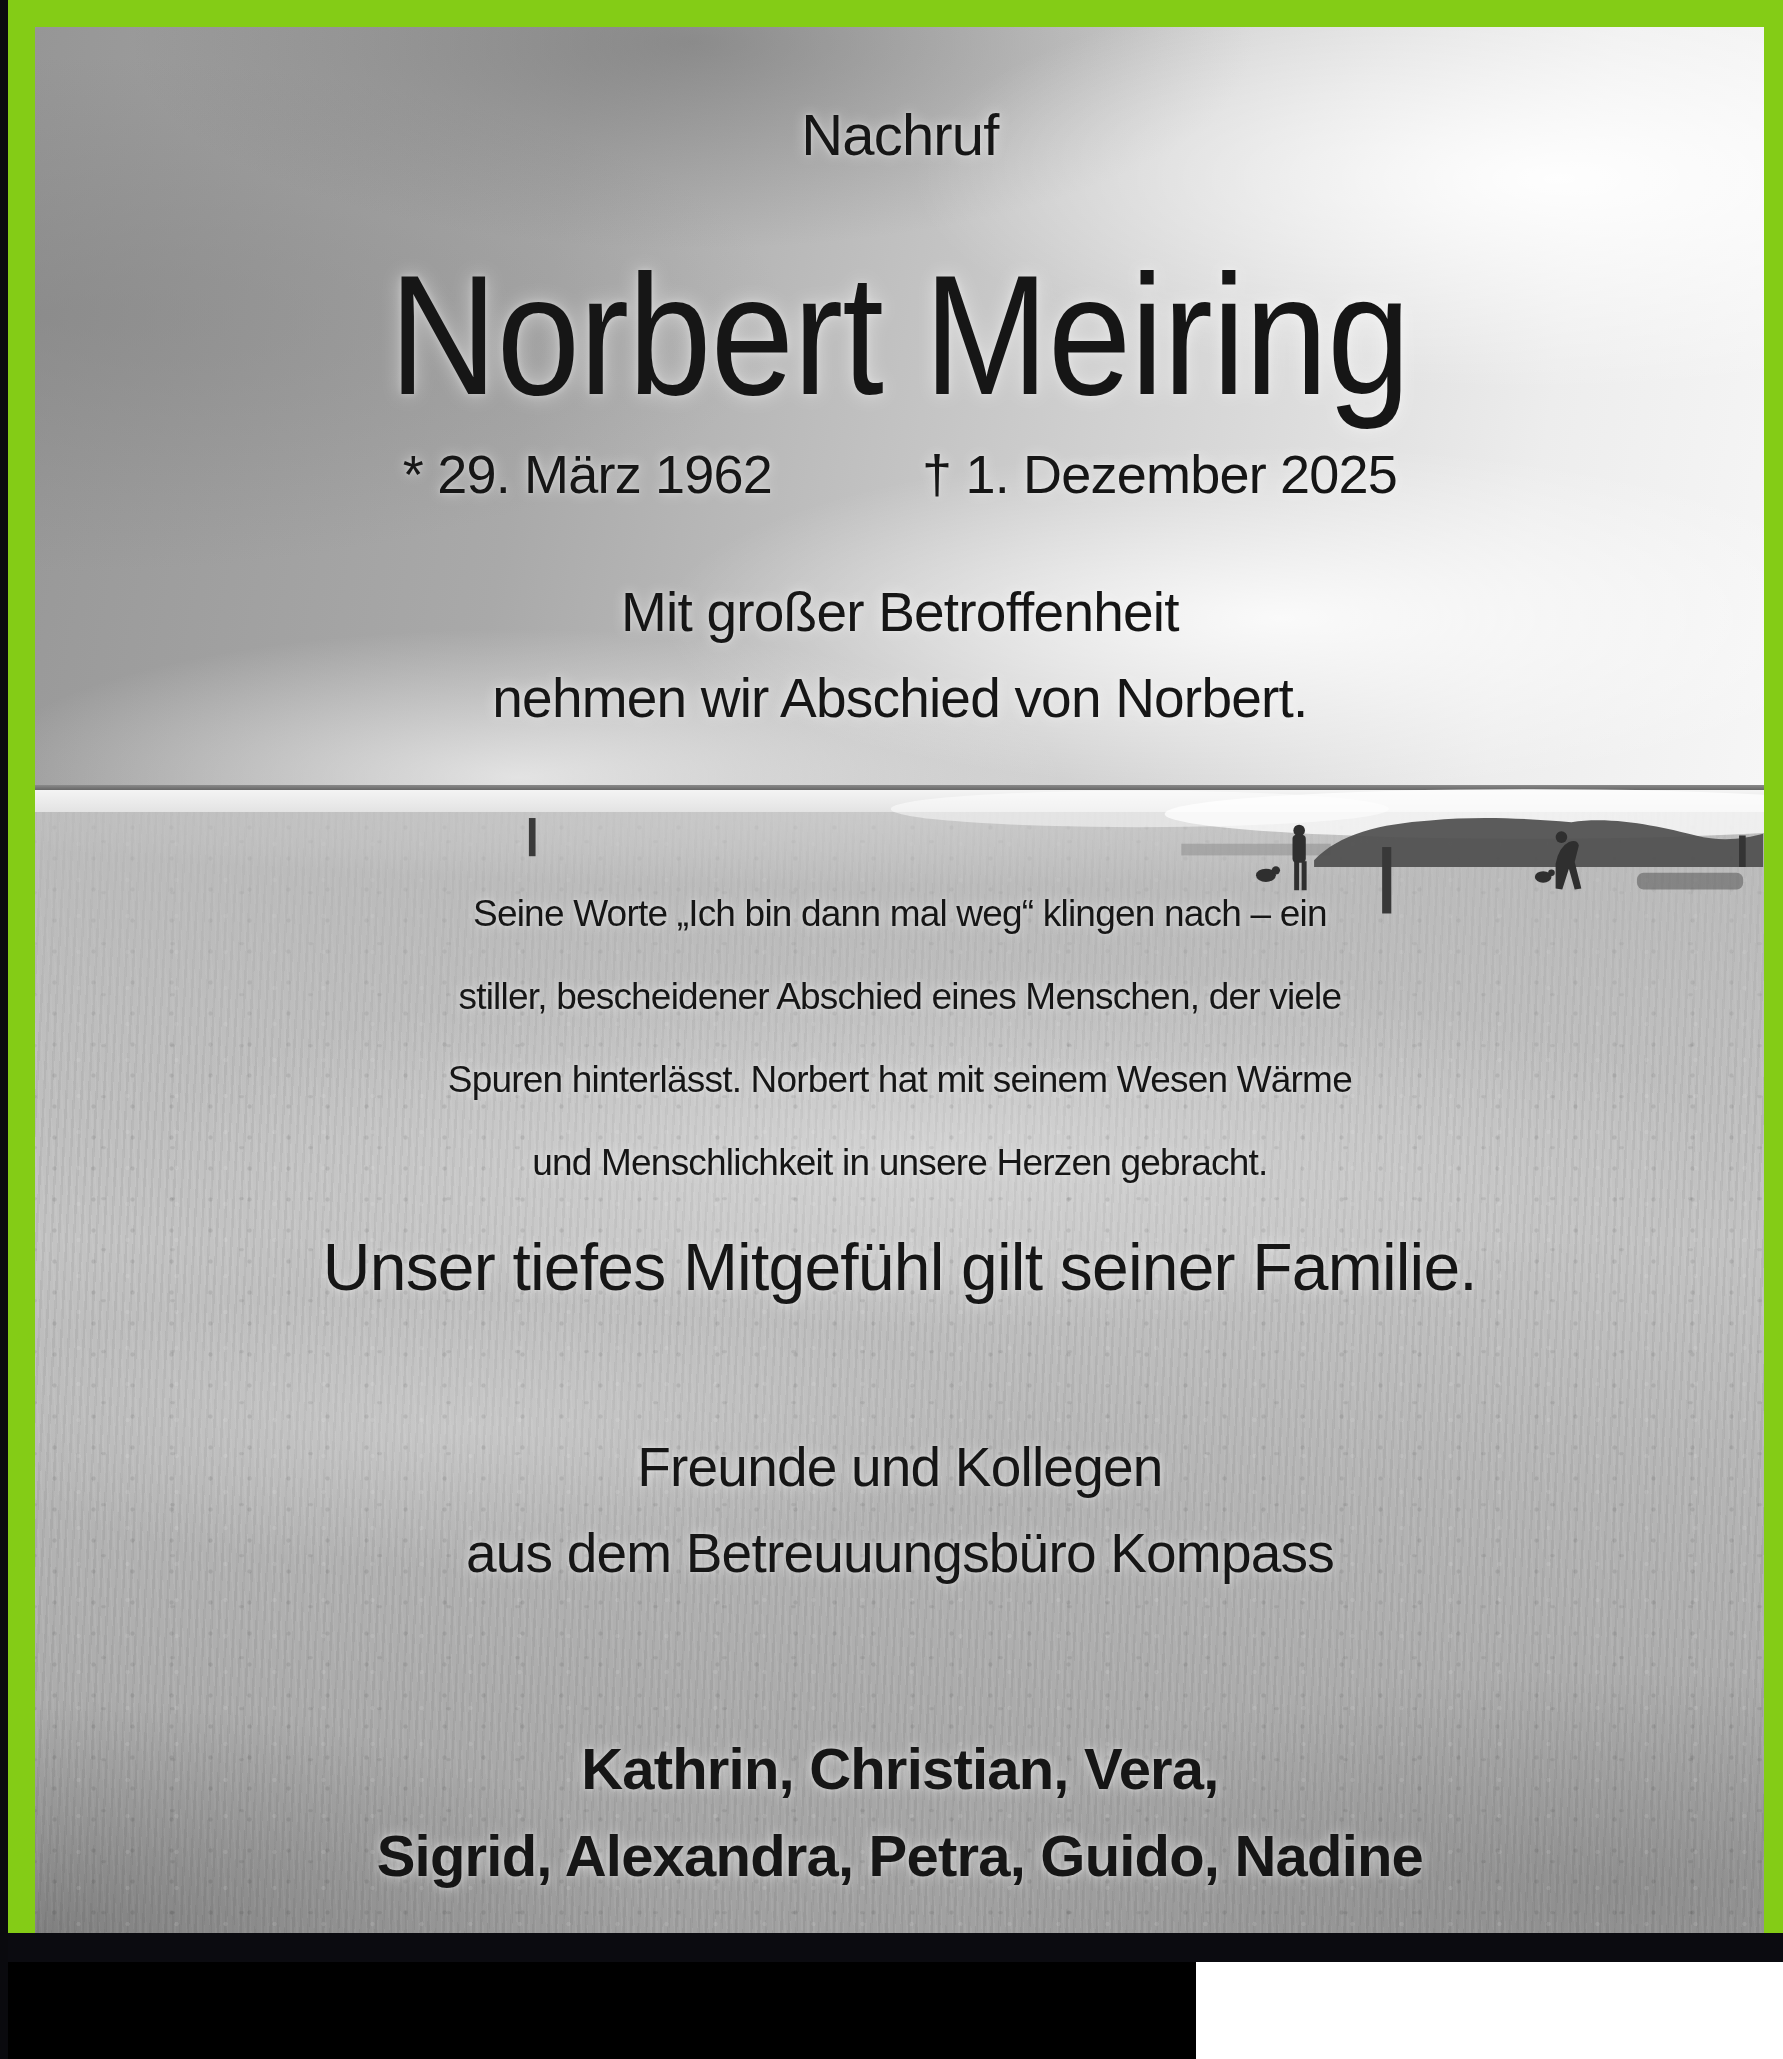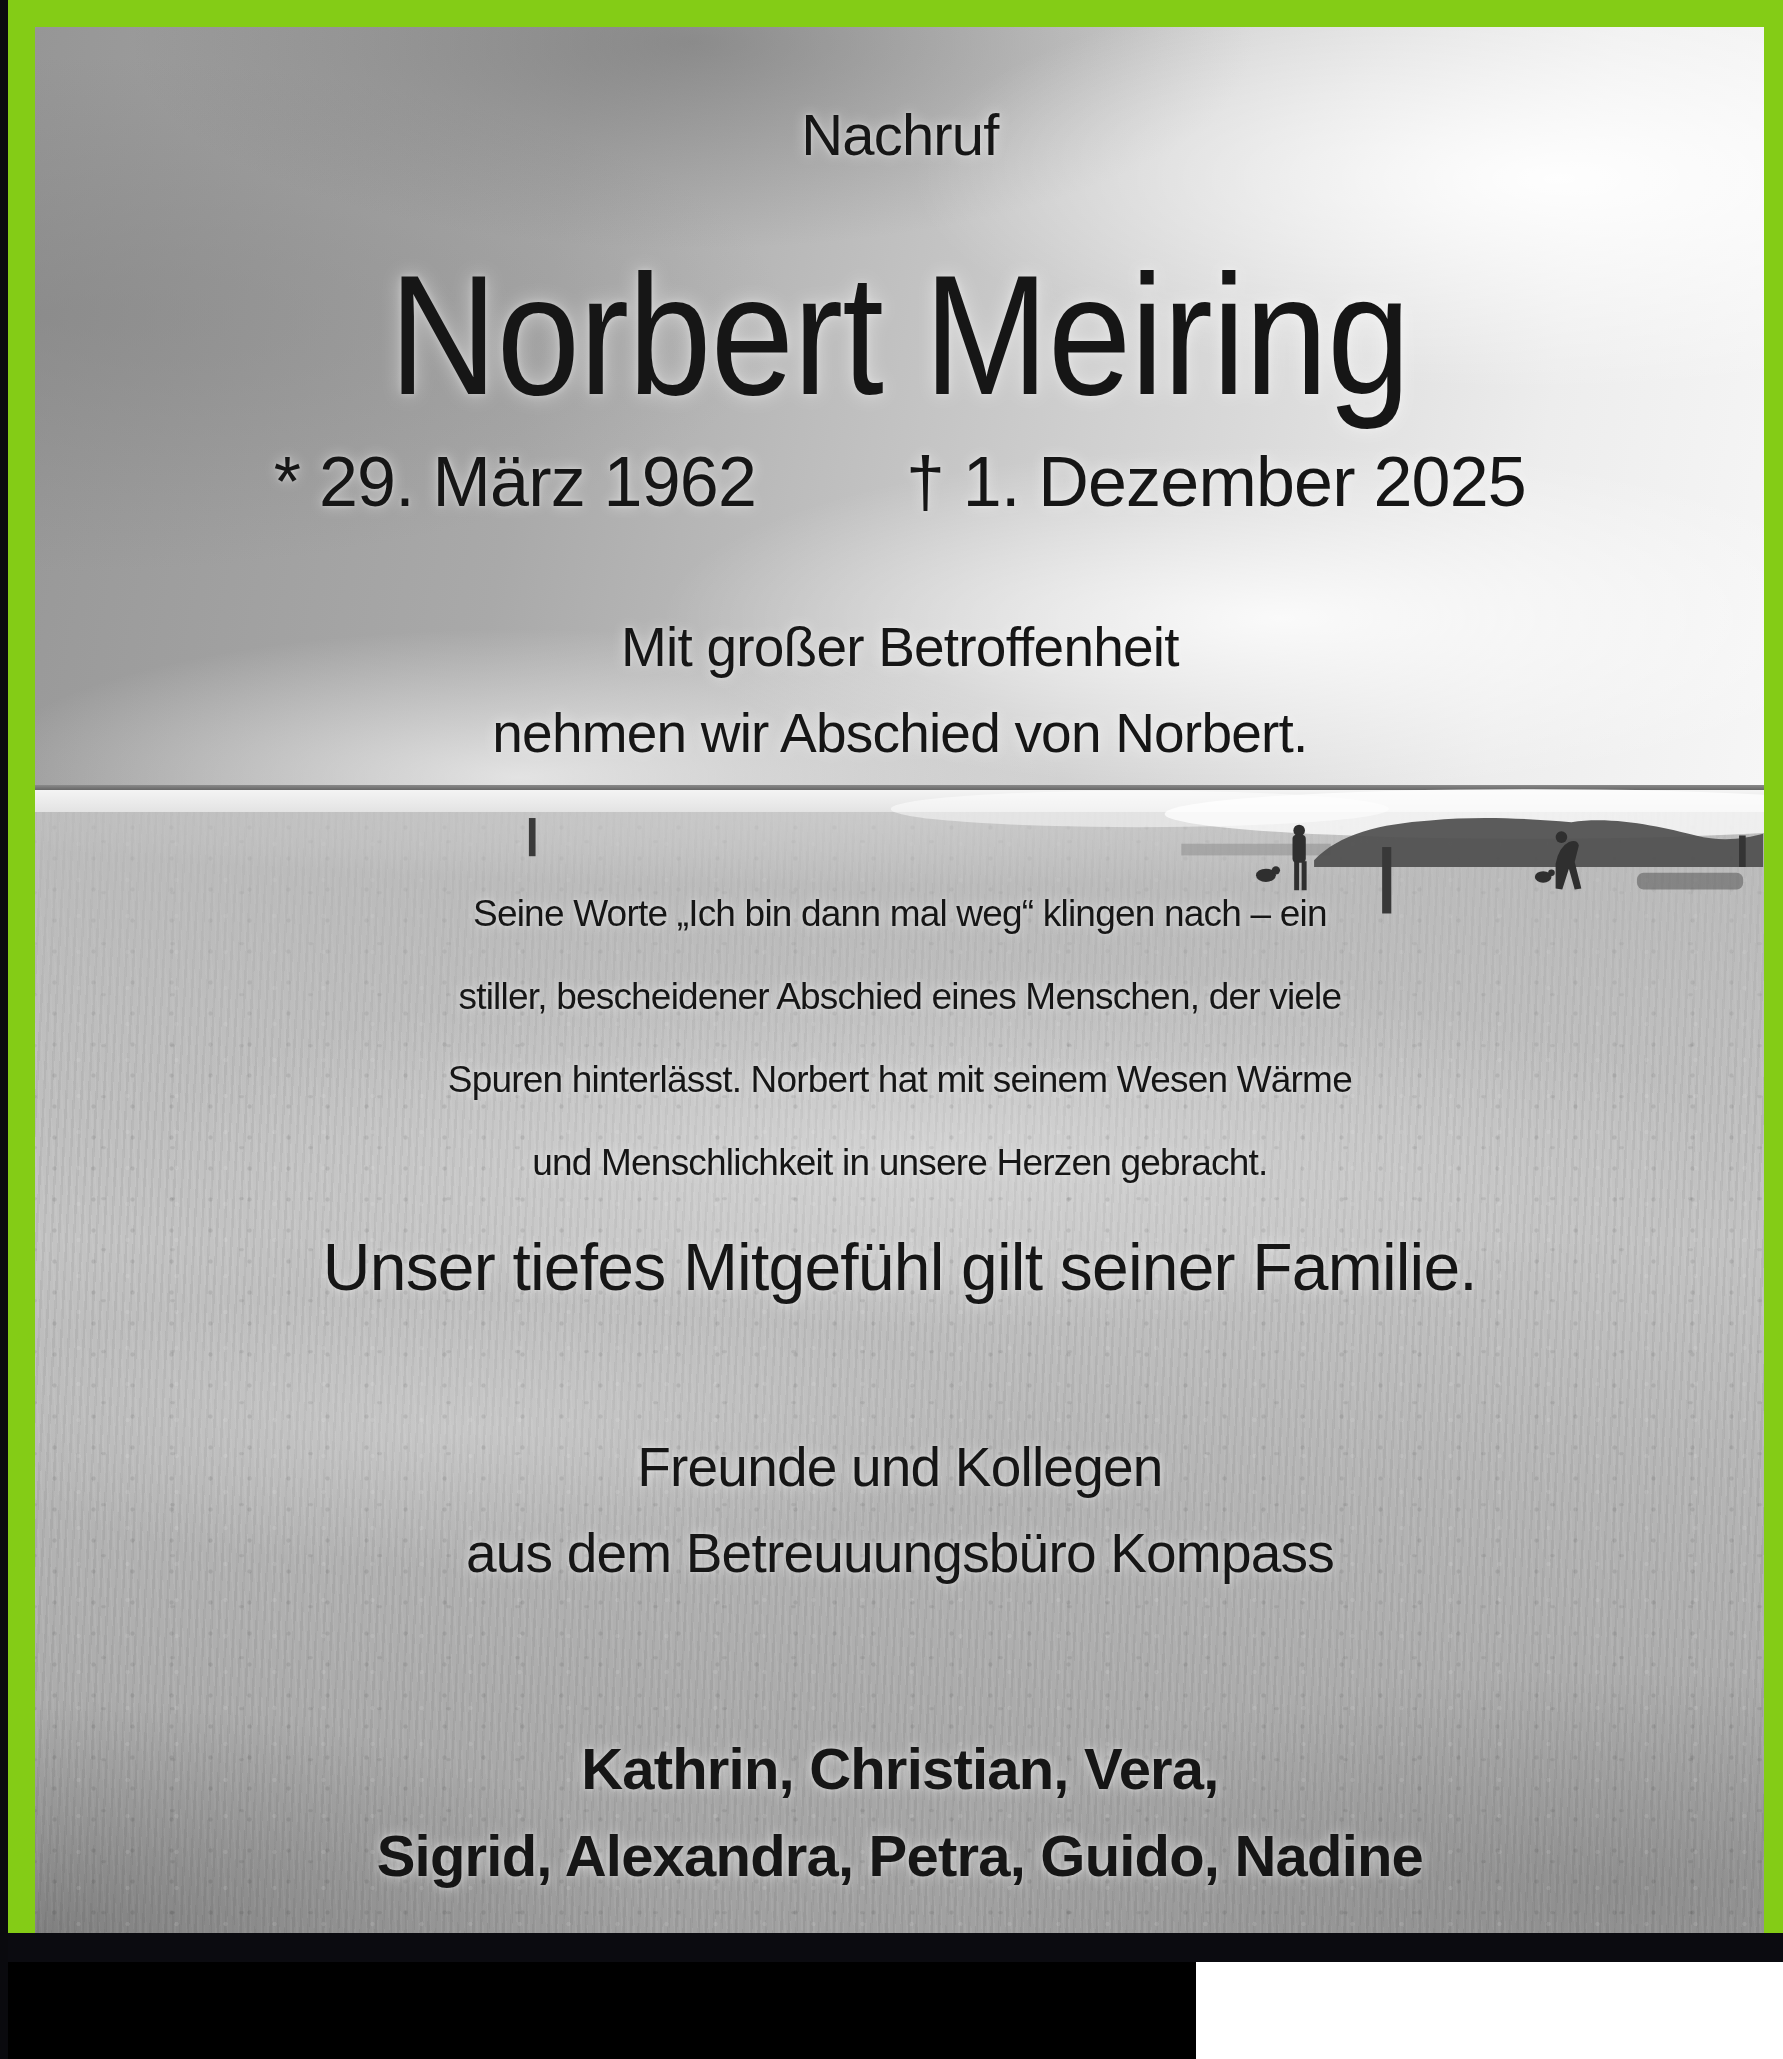--- a/index.html
+++ b/index.html
@@ -69,23 +69,23 @@
   .txt {
     position: absolute; left: 27.4px; width: 1729px;
     text-align: center; color: #161616;
     text-shadow: 0 0 13.3px rgba(255,255,255,0.55), 0 0 4.2px rgba(255,255,255,0.35);
     letter-spacing: -0.8px;
   }
   .t-label   { top: 106px;  font-size: 58px;  line-height: 1; }
   .t-name    { top: 250px;  font-size: 170px; line-height: 1; white-space: nowrap;
                transform: scaleX(0.88); transform-origin: 50% 0;
                text-shadow: 0 0 21.6px rgba(255,255,255,0.5), 0 0 6.6px rgba(255,255,255,0.3); }
-  .t-dates   { top: 447px;  font-size: 70px;  line-height: 1;
+  .t-dates   { top: 447px;  font-size: 54px;  line-height: 1;
                display: flex; justify-content: center; gap: 150px; }
-  .t-intro   { top: 604px;  font-size: 55px;  line-height: 86px; }
+  .t-intro   { top: 569px;  font-size: 55px;  line-height: 86px; }
   .t-body    { top: 872px; font-size: 37px;  line-height: 83px; }
   .t-condol  { top: 1234px; font-size: 66px;  line-height: 1; }
   .t-sig     { top: 1424px; font-size: 55px;  line-height: 86px; }
   .t-names   { top: 1725px; font-size: 58px;  line-height: 87px; font-weight: bold; }
 
   
   .bottom-band  { position: absolute; left: 0; top: 1933px; width: 1784px; height: 29px; background: #0b0b10; }
   .bottom-black { position: absolute; left: 0; top: 1962px; width: 1188px; height: 97px; background: #000000; }
   .bottom-white { position: absolute; left: 1188px; top: 1962px; width: 596px; height: 97px; background: #ffffff; }
 </style>

